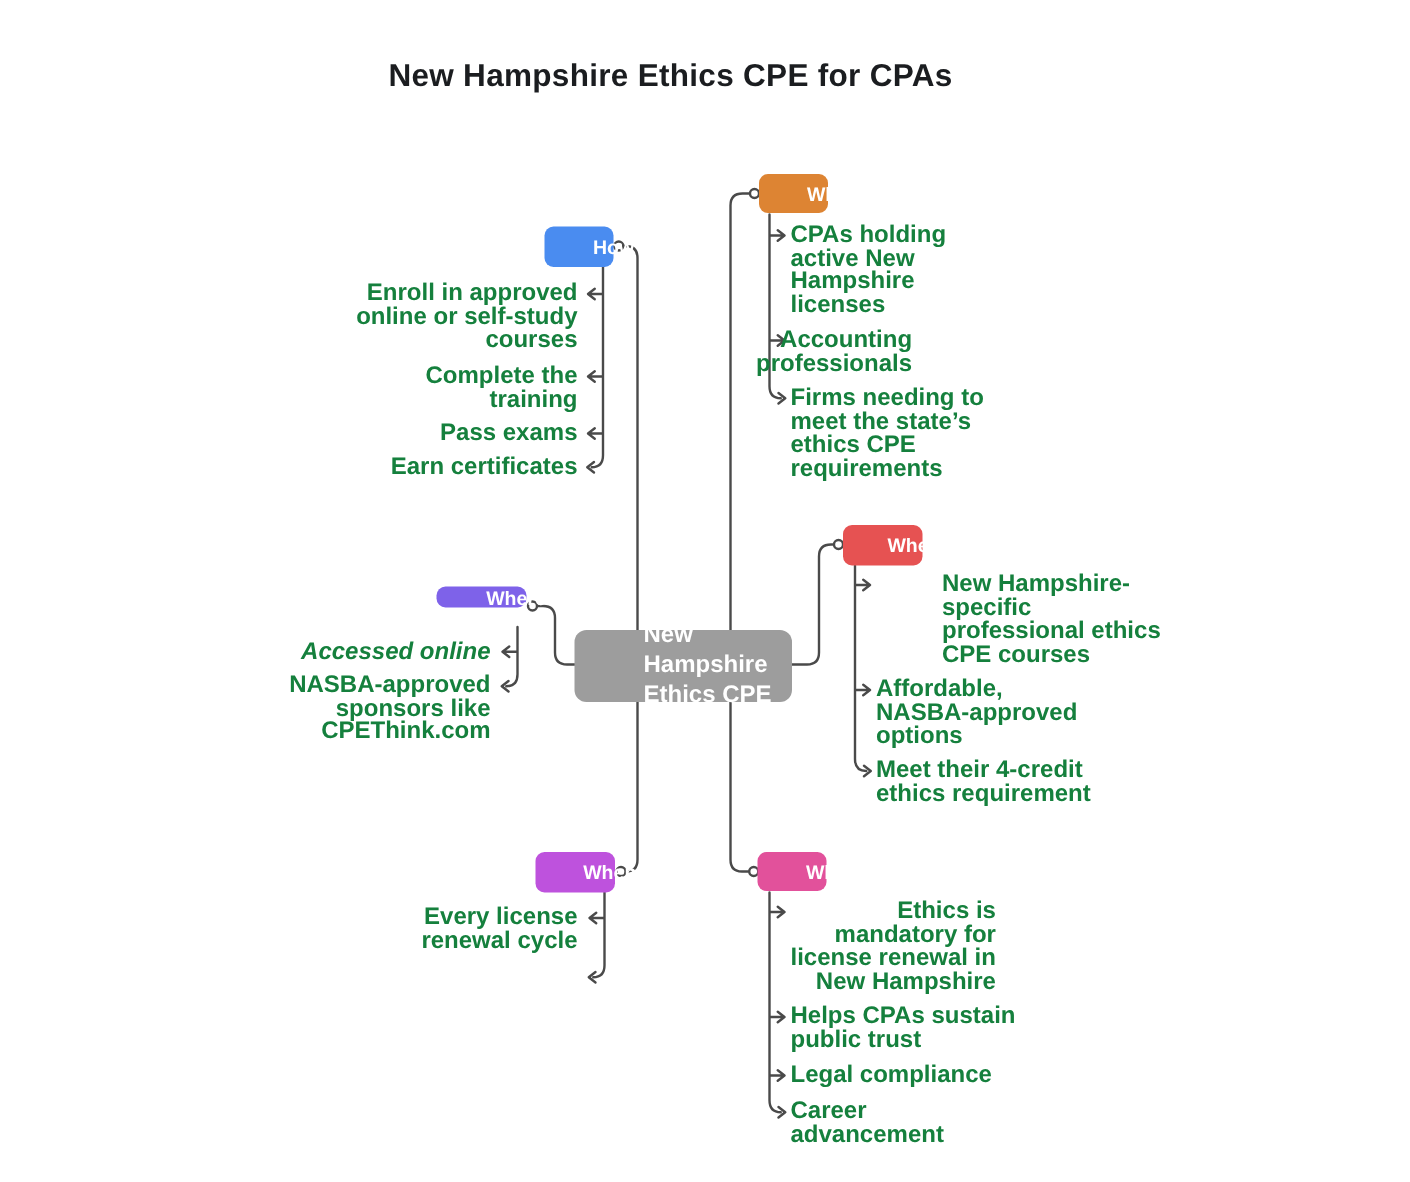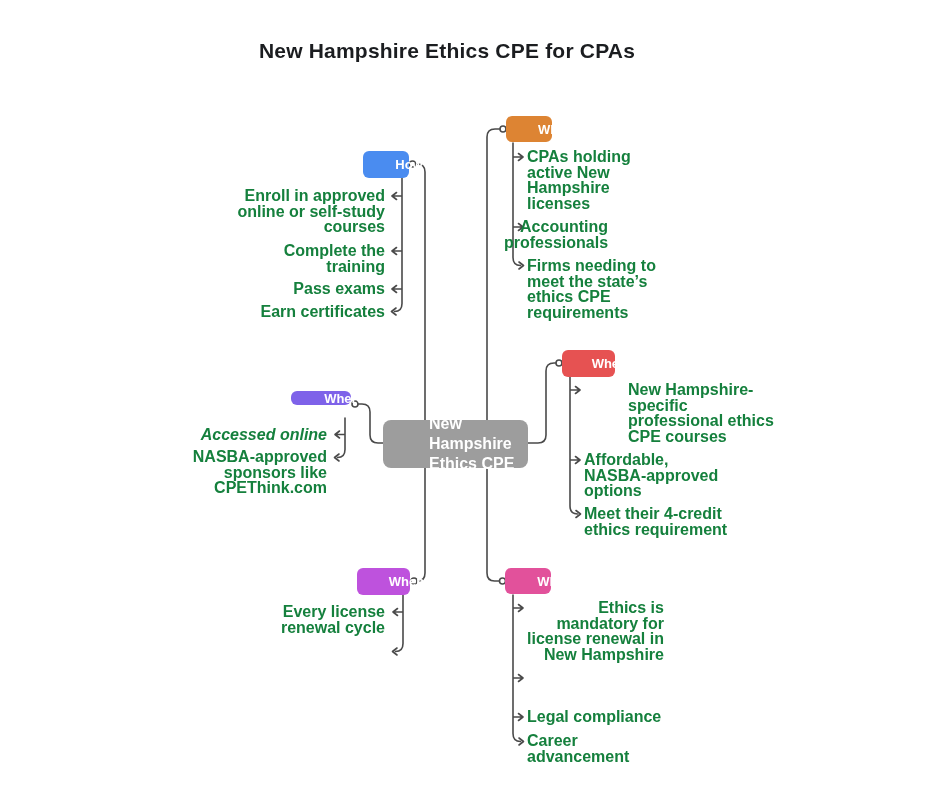--- a/index.html
+++ b/index.html
@@ -156,17 +156,19 @@
   <div class="item align-left" style="left:584px; top:506px;">Meet their 4-credit
 ethics requirement</div>
 
   <div class="item align-right" style="right:555px; top:604px;">Every license
 renewal cycle</div>
 
   <div class="item align-left" style="left:527px; top:600px;text-align:right;">Ethics is
 mandatory for
 license renewal in
 New Hampshire</div>
+  <div class="item align-left" style="left:527px; top:670px;">Helps CPAs sustain
+public trust</div>
   <div class="item align-left" style="left:527px; top:709px;">Legal compliance</div>
   <div class="item align-left" style="left:527px; top:733px;">Career
 advancement</div>
 
 </div>
 
 </body></html>

